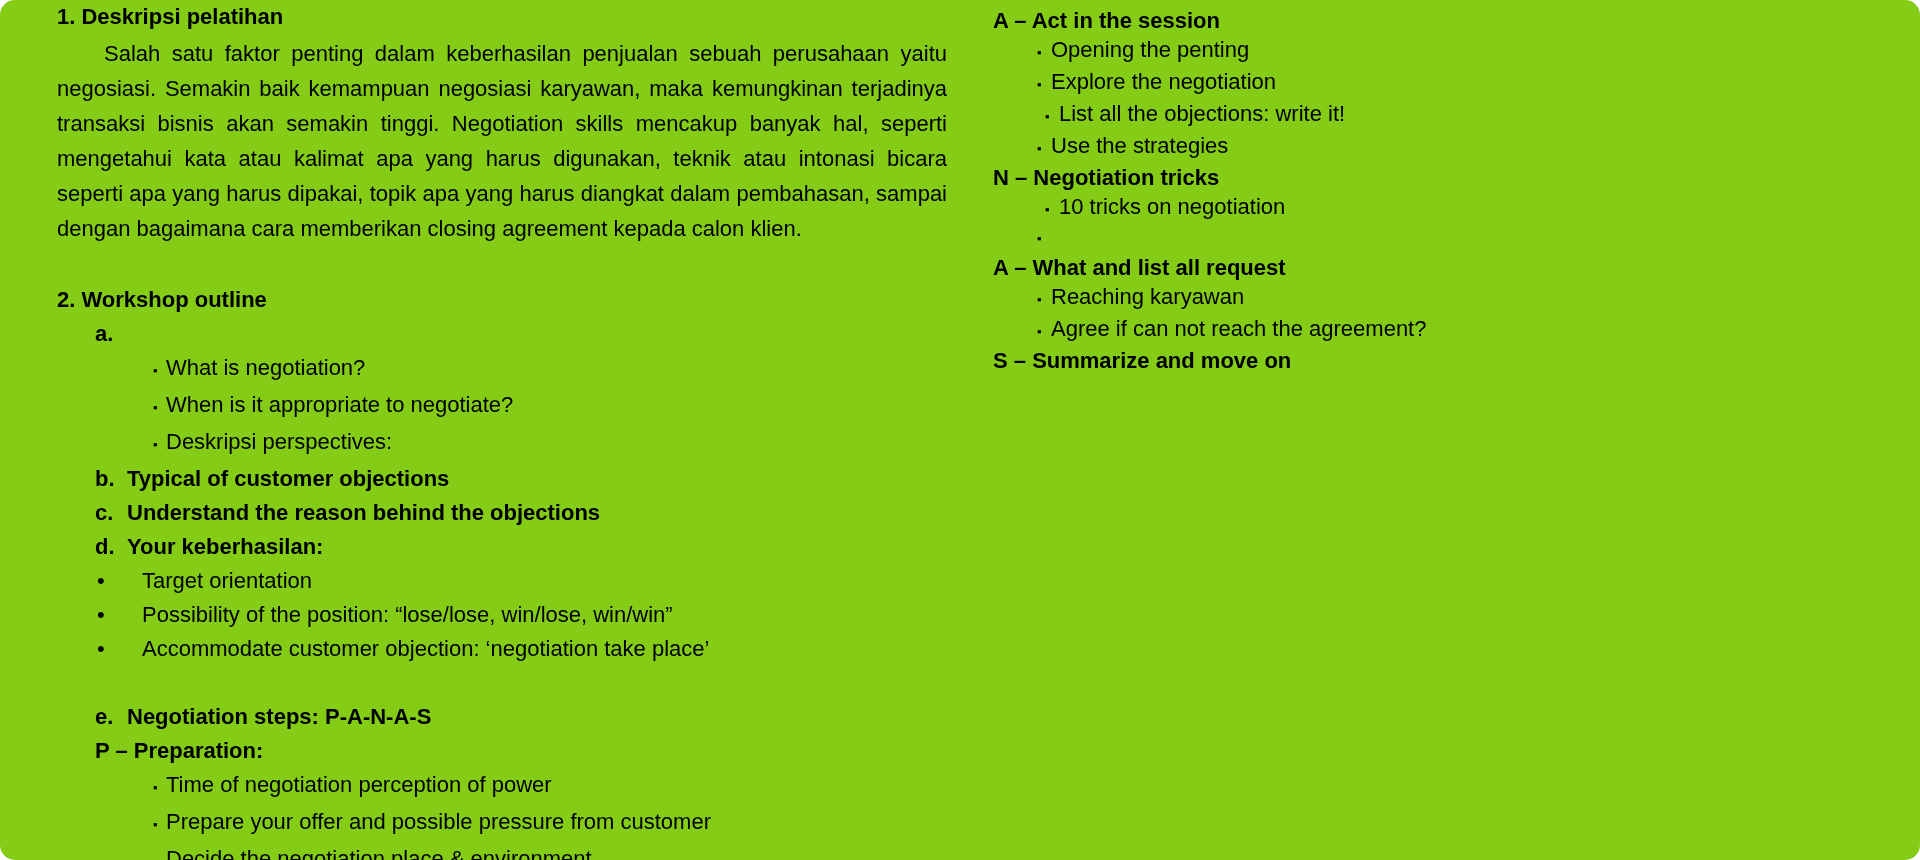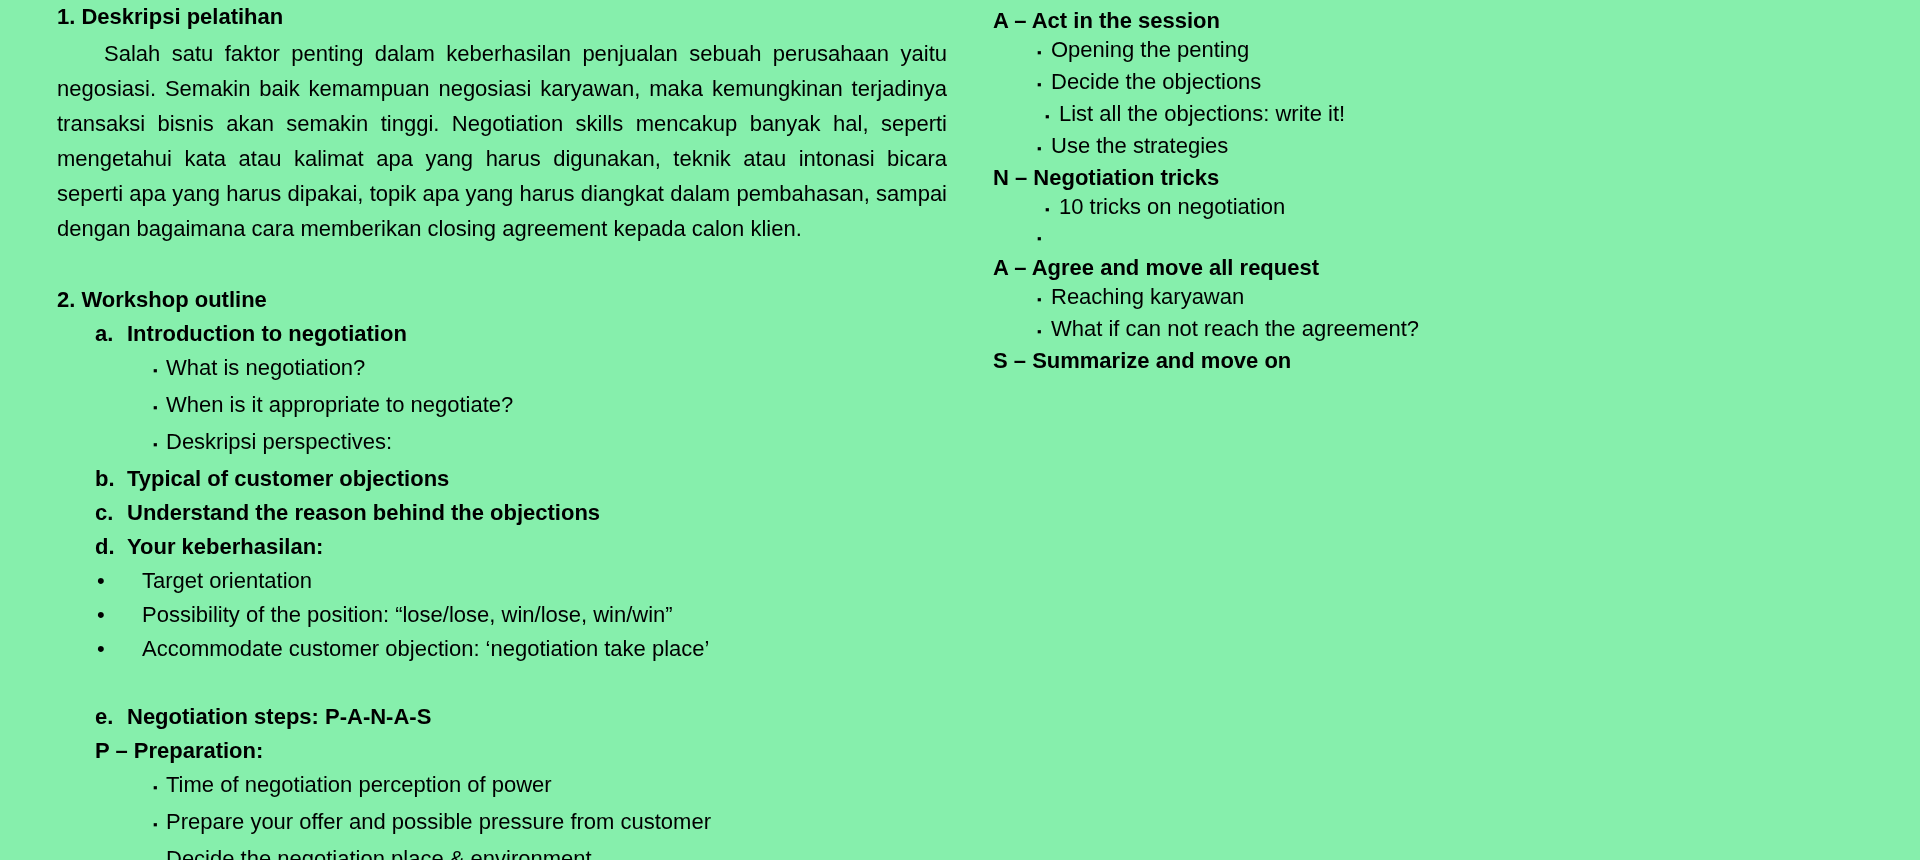--- a/index.html
+++ b/index.html
@@ -3,21 +3,21 @@
 <meta charset="utf-8">
 <style>
   * { margin:0; padding:0; box-sizing:border-box; }
   html, body { width:1920px; height:860px; }
   body {
     background:#ffffff;
     color:#000000;
     font-family:"Liberation Sans", sans-serif;
     overflow:hidden;
   }
-  .page { position:relative; width:1920px; height:860px; background:#86efac; }
+  .page { position:relative; width:1920px; height:860px; background:#84cc16;border-radius:15px; }
 
   
   .col-left { position:absolute; left:57px; top:2px; width:890px; font-size:22px; }
   .sec1-heading { position:absolute; left:0; top:0; font-weight:bold; line-height:30px; white-space:nowrap; }
   .para {
     position:absolute; left:0; top:34px; width:890px;
     text-align:justify; text-indent:47px; line-height:35px;
   }
   .sec2 { position:absolute; left:0; top:281px; width:890px; }
   .sec2-heading { font-weight:bold; line-height:34px; white-space:nowrap; }
@@ -50,21 +50,20 @@
     <div class="sec1-heading">1. Deskripsi pelatihan</div>
 
     <div class="para">Salah satu faktor penting dalam keberhasilan penjualan sebuah perusahaan yaitu negosiasi. Semakin baik kemampuan negosiasi karyawan, maka kemungkinan terjadinya transaksi bisnis akan semakin tinggi. Negotiation skills mencakup banyak hal, seperti mengetahui kata atau kalimat apa yang harus digunakan, teknik atau intonasi bicara seperti apa yang harus dipakai, topik apa yang harus diangkat dalam pembahasan, sampai dengan bagaimana cara memberikan closing agreement kepada calon klien.</div>
 
     <div class="sec2">
 
       <div class="sec2-heading">2. Workshop outline</div>
 
       <div class="lrow letter">
         <span class="marker">a.</span>
-        <span class="txt">Introduction to negotiation</span>
       </div>
 
       <div class="lrow square">
         <span class="sqb">▪</span>
         <span>What is negotiation?</span>
       </div>
       <div class="lrow square">
         <span class="sqb">▪</span>
         <span>When is it appropriate to negotiate?</span>
       </div>
@@ -130,21 +129,21 @@
 
     <div class="rrow rhead">
       <span>A – Act in the session</span>
     </div>
     <div class="rrow rbullet">
       <span class="r-sqb">▪</span>
       <span>Opening the penting</span>
     </div>
     <div class="rrow rbullet">
       <span class="r-sqb">▪</span>
-      <span>Decide the objections</span>
+      <span>Explore the negotiation</span>
     </div>
     <div class="rrow rbullet more">
       <span class="r-sqb">▪</span>
       <span>List all the objections: write it!</span>
     </div>
     <div class="rrow rbullet">
       <span class="r-sqb">▪</span>
       <span>Use the strategies</span>
     </div>
 
@@ -153,29 +152,29 @@
     </div>
     <div class="rrow rbullet more">
       <span class="r-sqb">▪</span>
       <span>10 tricks on negotiation</span>
     </div>
     <div class="rrow rbullet">
       <span class="r-sqb">▪</span>
     </div>
 
     <div class="rrow rhead">
-      <span>A – Agree and move all request</span>
+      <span>A – What and list all request</span>
     </div>
     <div class="rrow rbullet">
       <span class="r-sqb">▪</span>
       <span>Reaching karyawan</span>
     </div>
     <div class="rrow rbullet">
       <span class="r-sqb">▪</span>
-      <span>What if can not reach the agreement?</span>
+      <span>Agree if can not reach the agreement?</span>
     </div>
 
     <div class="rrow rhead">
       <span>S – Summarize and move on</span>
     </div>
 
   </div>
 </div>
 
 </body></html>

